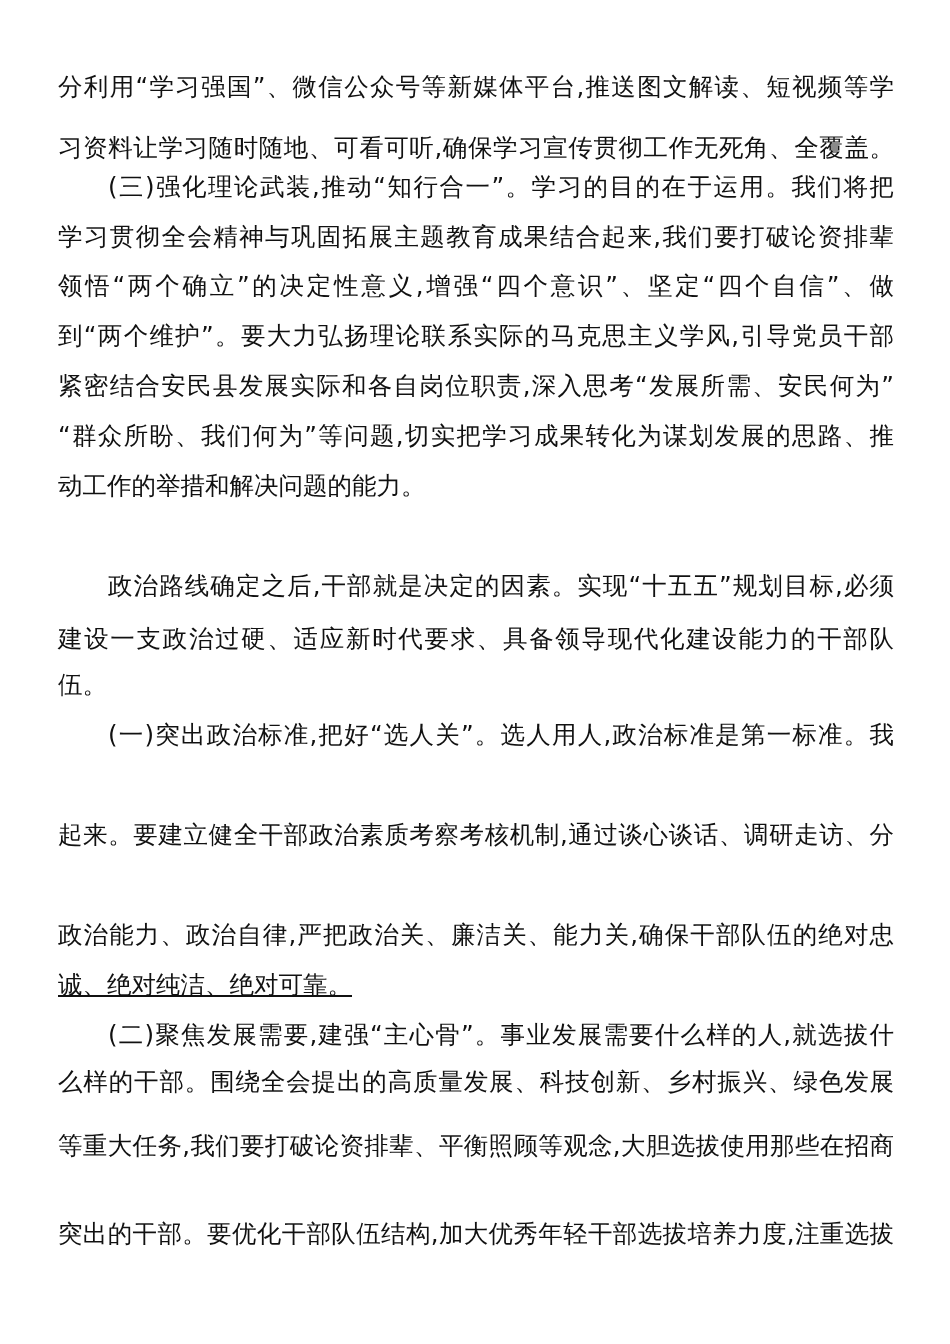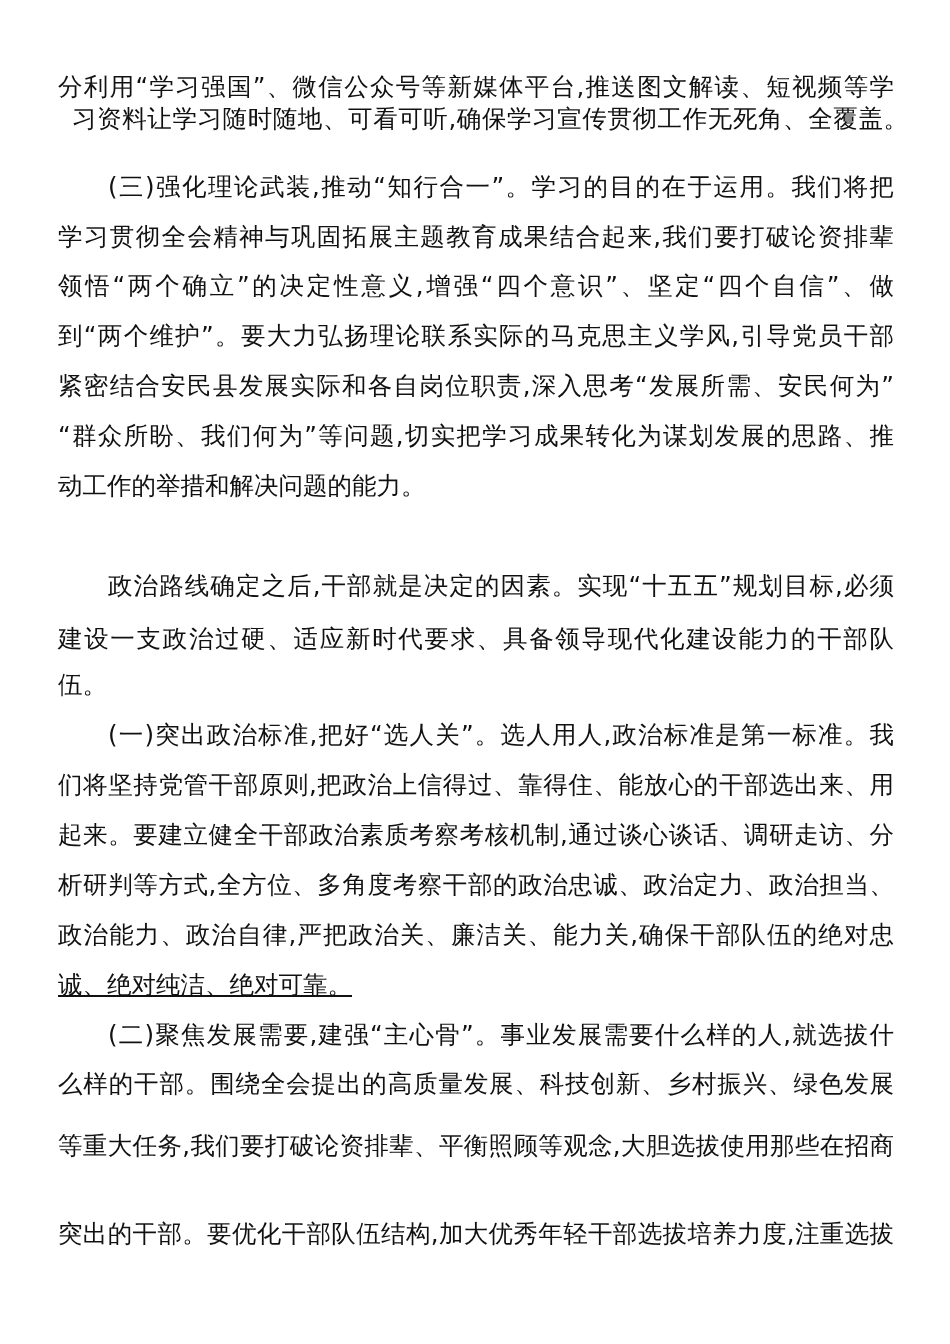--- a/index.html
+++ b/index.html
@@ -41,34 +41,32 @@
     .line.indent {
       left: 108px;
       width: 786px;
     }
   </style>
 </head>
 <body>
 
 <div class="page" id="page">
     <div class="line" style="top: 62px;">分利用“学习强国”、微信公众号等新媒体平台,推送图文解读、短视频等学</div>
-    <div class="line" style="top: 94px; margin-left: 14px;">习资料让学习随时随地、可看可听,确保学习宣传贯彻工作无死角、全覆盖。</div>
+    <div class="line" style="top: 123px;">习资料让学习随时随地、可看可听,确保学习宣传贯彻工作无死角、全覆盖。</div>
     <div class="line indent" style="top: 161.74px;">(三)强化理论武装,推动“知行合一”。学习的目的在于运用。我们将把</div>
     <div class="line" style="top: 211.61px;">学习贯彻全会精神与巩固拓展主题教育成果结合起来,我们要打破论资排辈</div>
     <div class="line" style="top: 261.48px;">领悟“两个确立”的决定性意义,增强“四个意识”、坚定“四个自信”、做</div>
     <div class="line" style="top: 311.35px;">到“两个维护”。要大力弘扬理论联系实际的马克思主义学风,引导党员干部</div>
     <div class="line" style="top: 361.22px;">紧密结合安民县发展实际和各自岗位职责,深入思考“发展所需、安民何为”</div>
     <div class="line" style="top: 411.09px;">“群众所盼、我们何为”等问题,切实把学习成果转化为谋划发展的思路、推</div>
     <div class="line last" style="top: 460.96px;">动工作的举措和解决问题的能力。</div>
     <div class="line indent" style="top: 560.7px;">政治路线确定之后,干部就是决定的因素。实现“十五五”规划目标,必须</div>
     <div class="line" style="top: 614px;">建设一支政治过硬、适应新时代要求、具备领导现代化建设能力的干部队</div>
     <div class="line last" style="top: 660.44px;">伍。</div>
     <div class="line indent" style="top: 710.31px;">(一)突出政治标准,把好“选人关”。选人用人,政治标准是第一标准。我</div>
-    <div class="line" style="top: 760.18px;">们将坚持党管干部原则,把政治上信得过、靠得住、能放心的干部选出来、用</div>
     <div class="line" style="top: 810.05px;">起来。要建立健全干部政治素质考察考核机制,通过谈心谈话、调研走访、分</div>
-    <div class="line" style="top: 859.92px;">析研判等方式,全方位、多角度考察干部的政治忠诚、政治定力、政治担当、</div>
     <div class="line" style="top: 909.79px;">政治能力、政治自律,严把政治关、廉洁关、能力关,确保干部队伍的绝对忠</div>
     <div class="line last" style="top: 959.66px; text-decoration: underline;">诚、绝对纯洁、绝对可靠。</div>
     <div class="line indent" style="top: 1009.53px;">(二)聚焦发展需要,建强“主心骨”。事业发展需要什么样的人,就选拔什</div>
-    <div class="line" style="top: 1059.4px;">么样的干部。围绕全会提出的高质量发展、科技创新、乡村振兴、绿色发展</div>
+    <div class="line" style="top: 1059.4px; font-family: Liberation Mono, monospace;">么样的干部。围绕全会提出的高质量发展、科技创新、乡村振兴、绿色发展</div>
     <div class="line" style="top: 1121px;">等重大任务,我们要打破论资排辈、平衡照顾等观念,大胆选拔使用那些在招商</div>
     <div class="line" style="top: 1209.01px;">突出的干部。要优化干部队伍结构,加大优秀年轻干部选拔培养力度,注重选拔</div>
   </div>
 
 </body></html>

